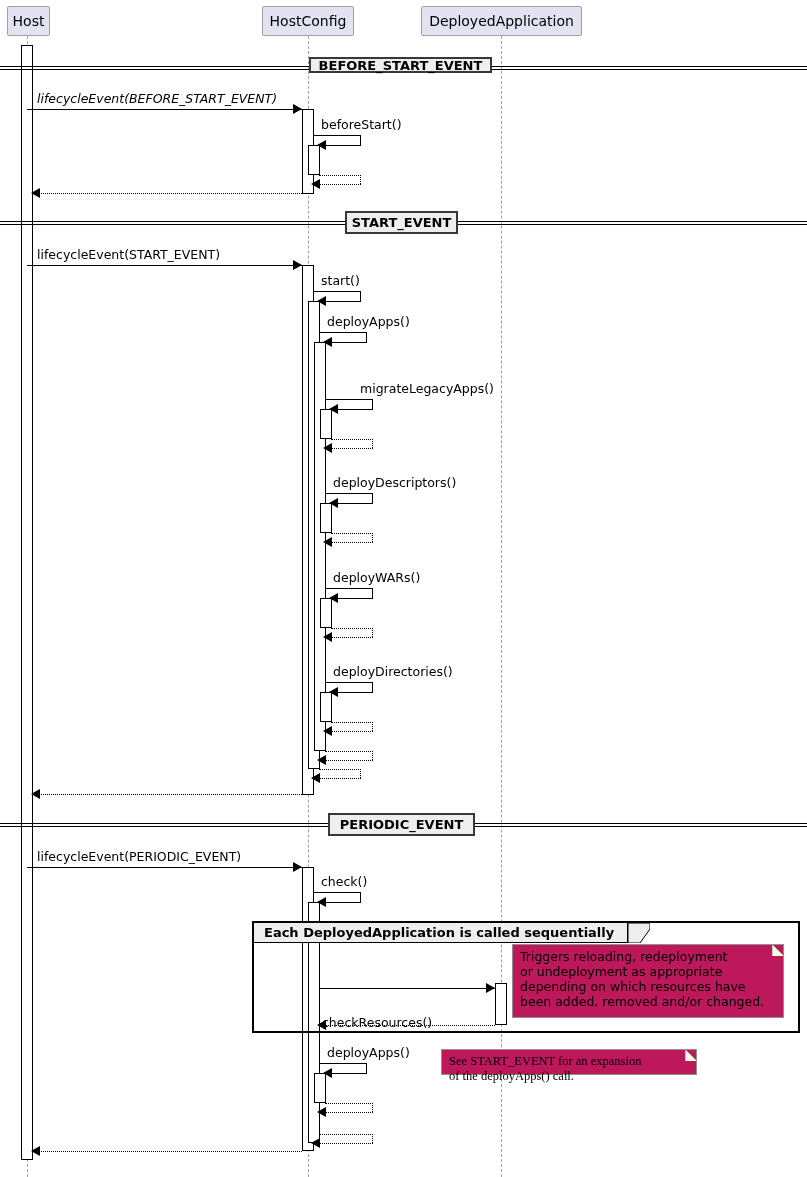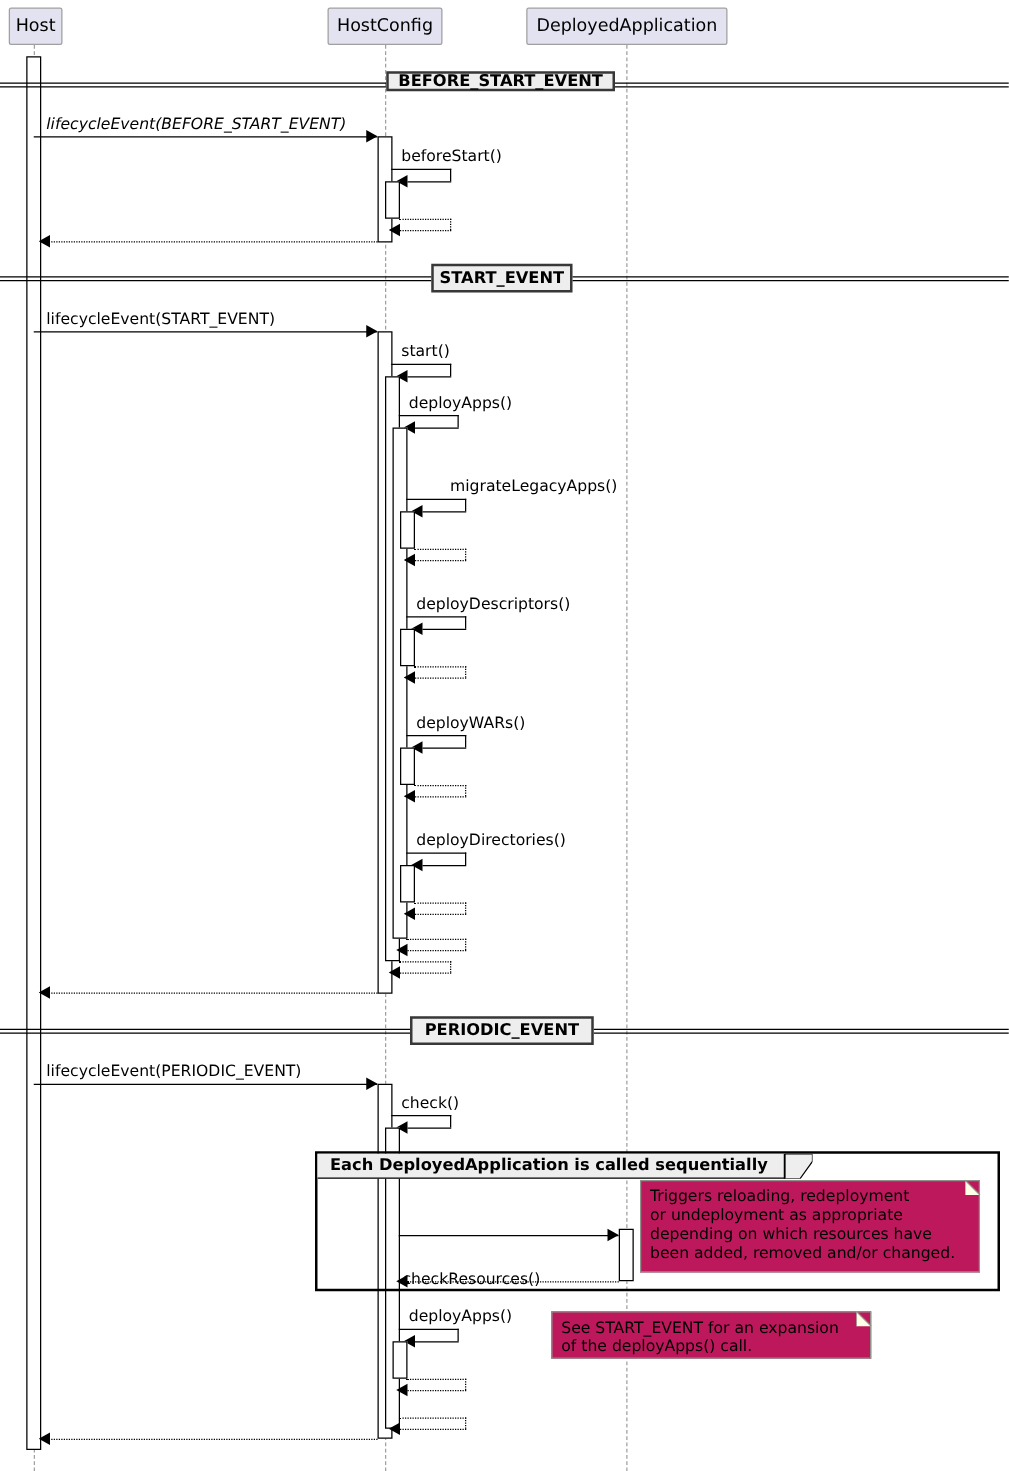--- a/index.html
+++ b/index.html
@@ -226,21 +226,21 @@
   </svg>
 
   <div class="msgtext" style="left:327px;top:1047px;">deployApps()</div>
   <div class="msgline" style="left:319px;top:1063px;width:48px;"></div>
   <div class="vline" style="left:366px;top:1063px;height:10px;"></div>
   <div class="msgline" style="left:332px;top:1073px;width:35px;"></div>
   <div class="arrow-l" style="left:323px;top:1068px;"></div>
 
   <div class="activation" style="left:314px;top:1073px;width:12px;height:30px;"></div>
 
-  <div class="note" style="left:441px;top:1049px;width:256px;height:38px;">See START_EVENT for an expansion
+  <div class="note" style="left:441px;top:1049px;width:256px;height:26px;font-family:Liberation Serif, serif;">See START_EVENT for an expansion
 of the deployApps() call.</div>
   <svg style="position:absolute;left:685px;top:1049px;width:13px;height:13px;">
     <polygon points="0,0 12,12 0,12" fill="#FEFEE7" stroke="none"></polygon>
     <path d="M0,0 L12,12 M0,0 L0,12" fill="none" stroke="#91918C" stroke-width="1"></path>
   </svg>
 
   <div class="msgline dotted" style="left:325px;top:1103px;width:48px;"></div>
   <div class="vline dotted" style="left:372px;top:1103px;height:9px;"></div>
   <div class="msgline dotted" style="left:326px;top:1112px;width:47px;"></div>
   <div class="arrow-l" style="left:317px;top:1107px;"></div>

